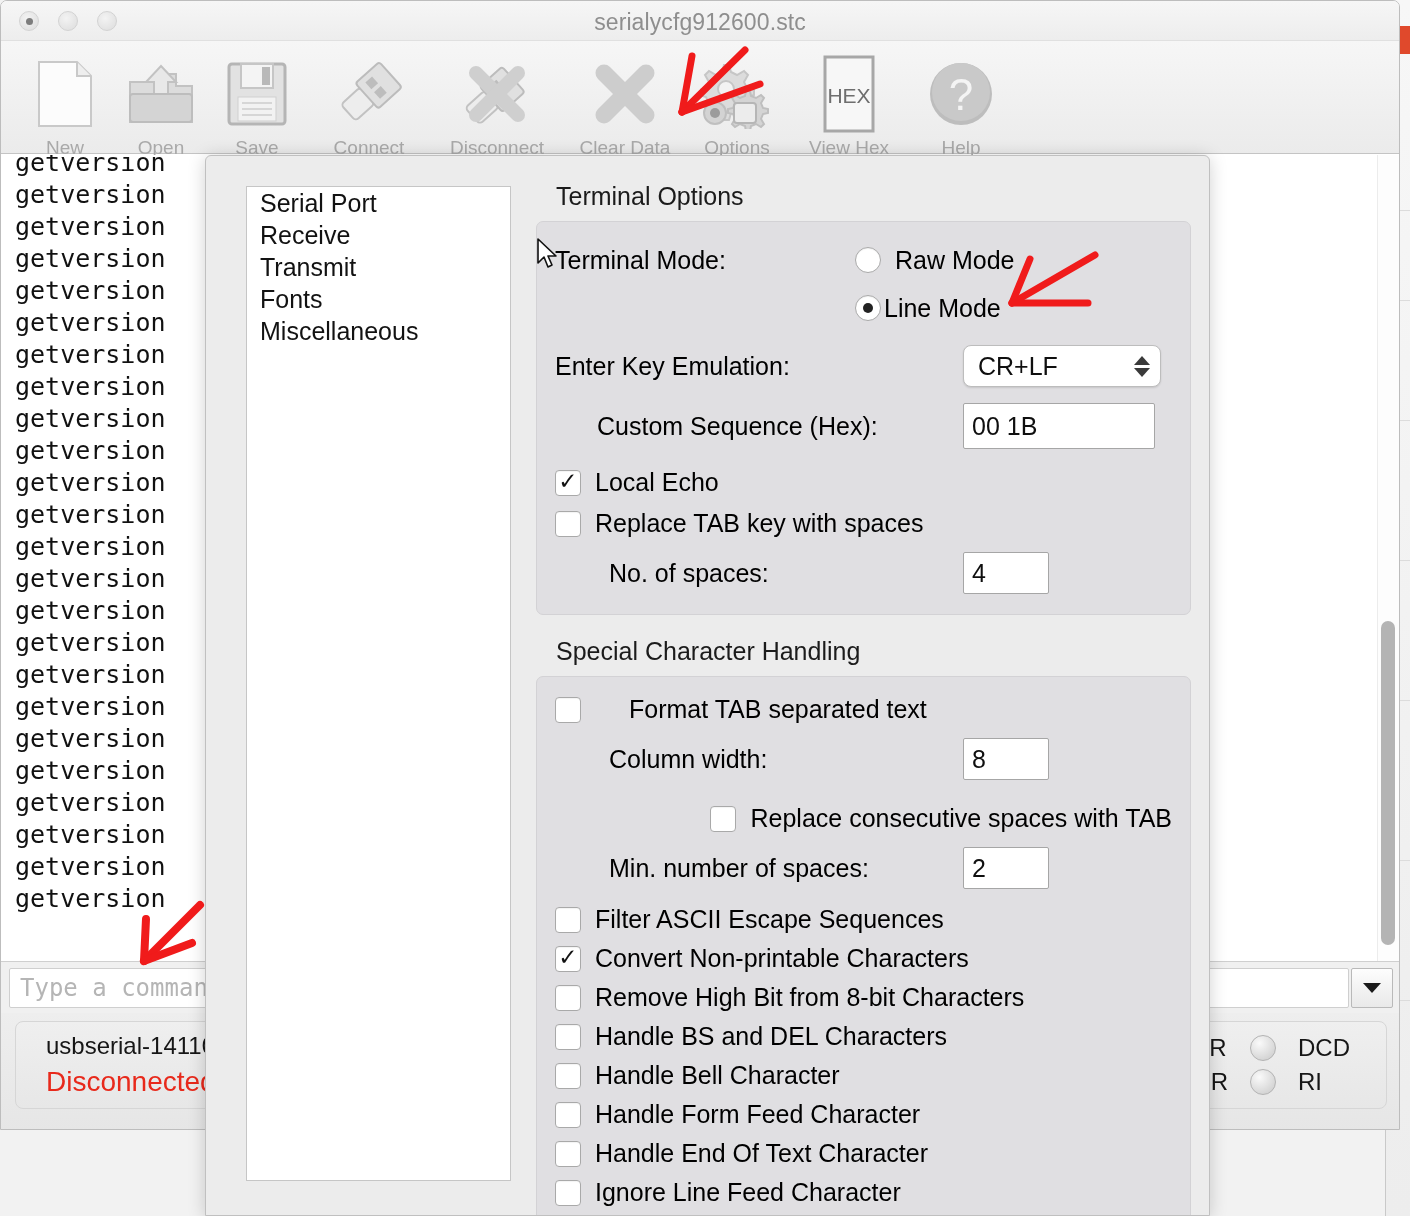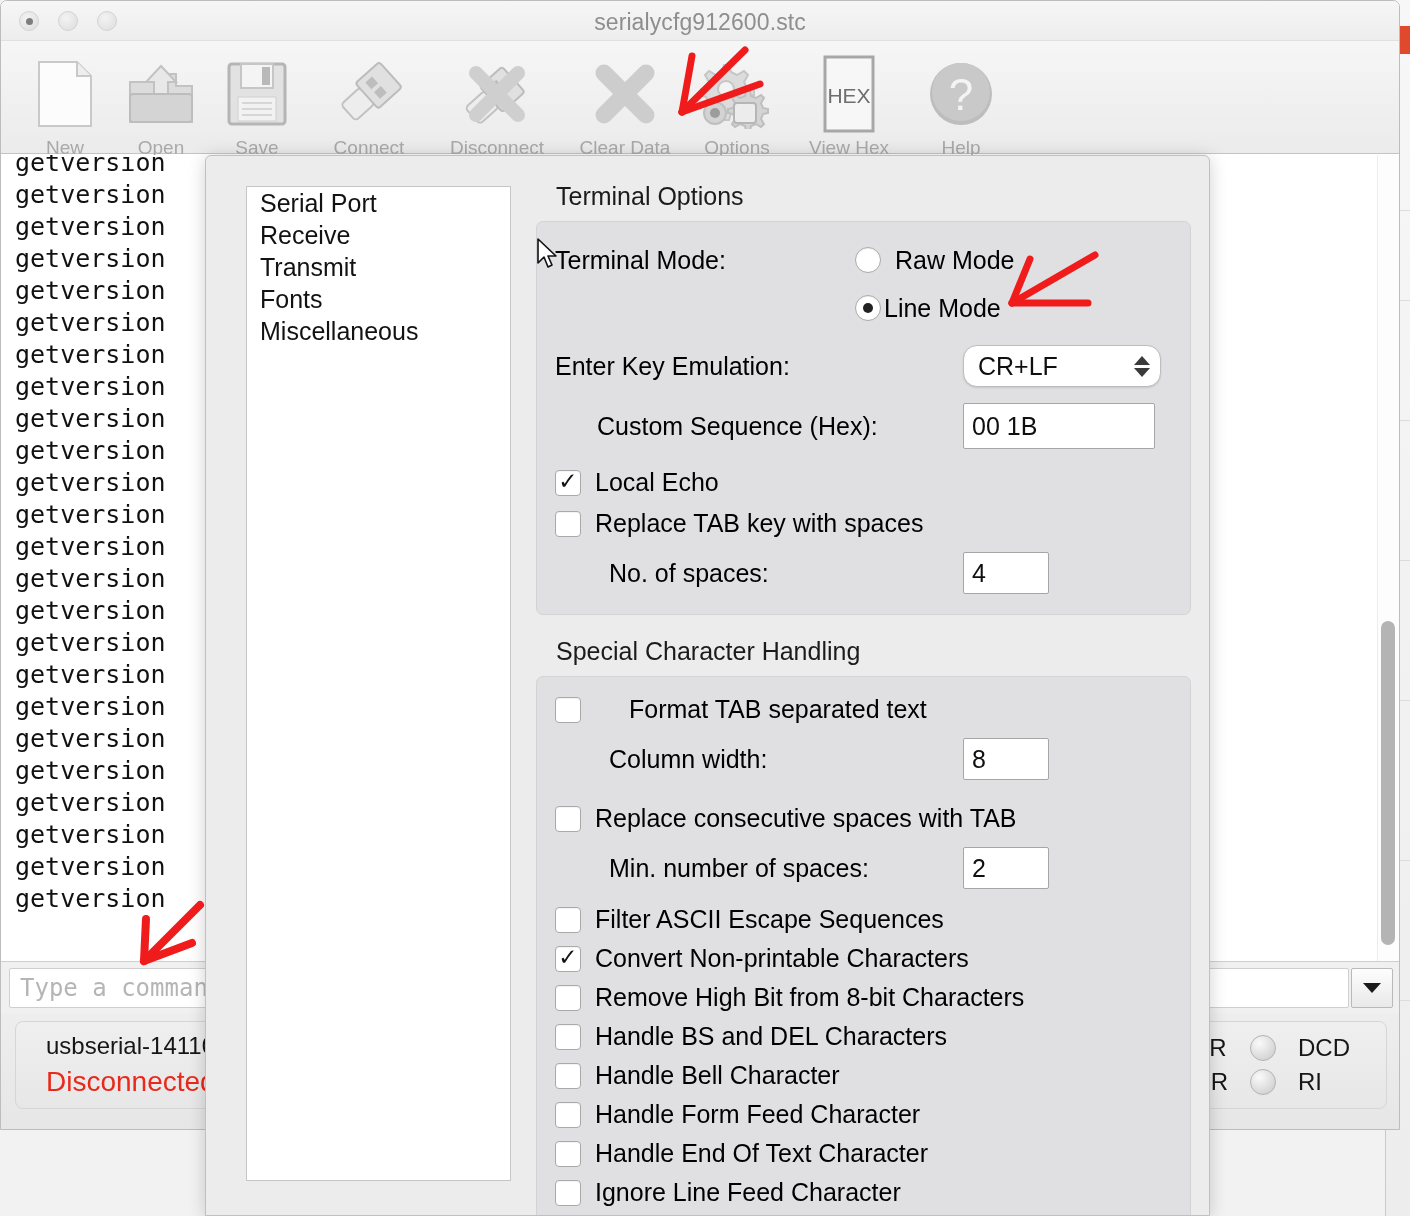--- a/index.html
+++ b/index.html
@@ -178,21 +178,21 @@
     box-shadow: inset 0 1px 1px rgba(0,0,0,0.05);
   }
   .cbox .tick { font-size: 23px; margin-top:-2px; }
 
   .tfield {
     background:#fff; border:1px solid #a6a6a6; border-radius:2px;
     font-size: 25px; color:#0f0f0f; padding: 4px 8px; outline:none;
     font-family: "Liberation Sans", sans-serif;
   }
   .popup {
-    background: #ffffff; border:1px solid #bdbdbd; border-radius: 14px;
+    background: #ffffff; border:1px solid #bdbdbd; border-radius: 8px;
     height: 42px; display:flex; align-items:center; justify-content:space-between;
     padding: 0 10px 0 14px; font-size:25px; color:#0f0f0f;
     box-shadow: 0 1px 2px rgba(0,0,0,0.12);
   }
   .stepper { display:flex; flex-direction:column; gap:3px; }
   .stepper .up { width:0;height:0;border-left:8px solid transparent;border-right:8px solid transparent;border-bottom:9px solid #3a3a3a; }
   .stepper .dn { width:0;height:0;border-left:8px solid transparent;border-right:8px solid transparent;border-top:9px solid #3a3a3a; }
 
   .chk-row { display:flex; align-items:center; gap: 14px; margin-top: 12px; }
   .chk-row .lbl { font-size: 25px; }
@@ -484,21 +484,21 @@
         <div class="chk-row" style="margin-top:4px;gap:48px;">
           <div class="cbox"></div>
           <div class="lbl">Format TAB separated text</div>
         </div>
 
         <div class="indent-row">
           <div class="lbl" style="width:408px; padding-left:54px;">Column width:</div>
           <input class="tfield" style="width: 86px; height: 42px;" type="text" value="8">
         </div>
 
-        <div class="chk-row" style="margin-top:24px;">
+        <div class="chk-row" style="margin-top:24px;justify-content:flex-end;">
           <div class="cbox"></div>
           <div class="lbl">Replace consecutive spaces with TAB</div>
         </div>
 
         <div class="indent-row">
           <div class="lbl" style="width:408px; padding-left:54px;">Min. number of spaces:</div>
           <input class="tfield" style="width: 86px; height: 42px;" type="text" value="2">
         </div>
 
         <div id="schk-list" style="margin-top:16px;">

